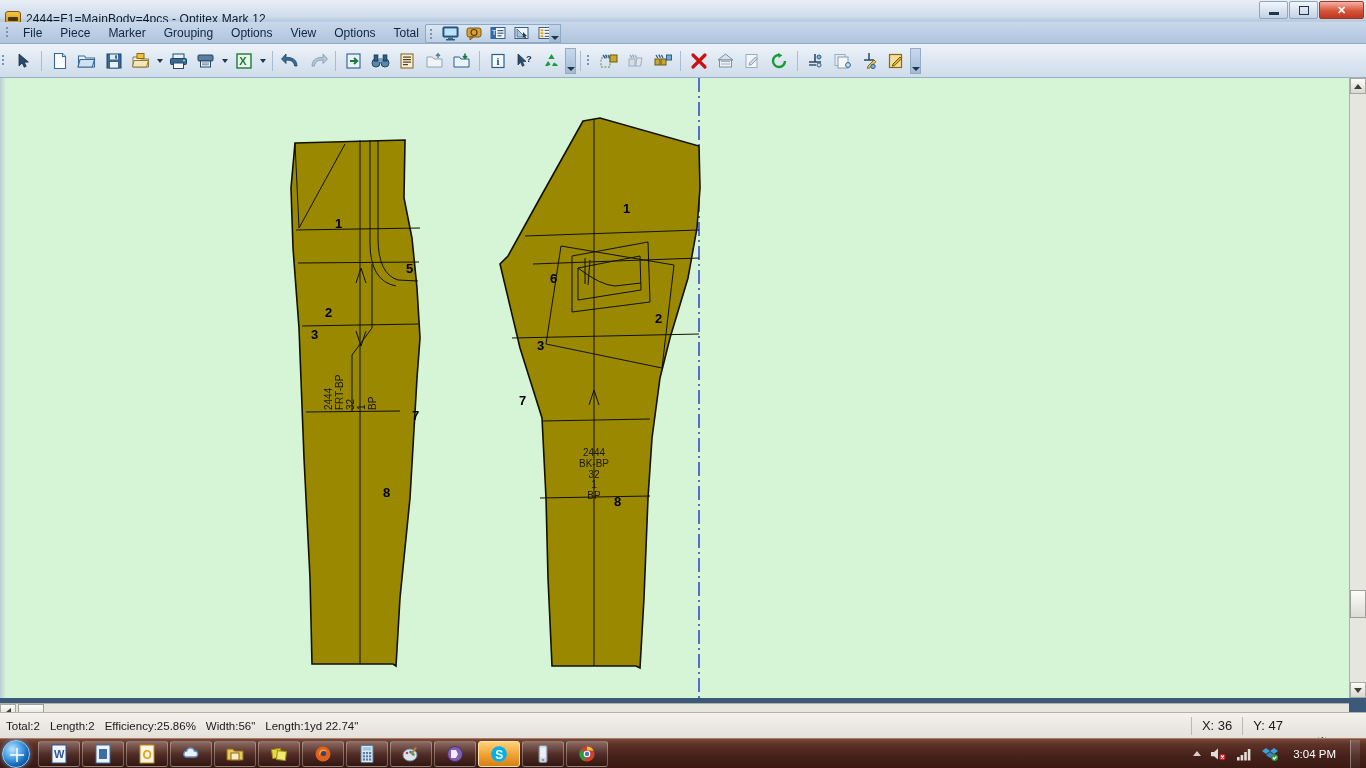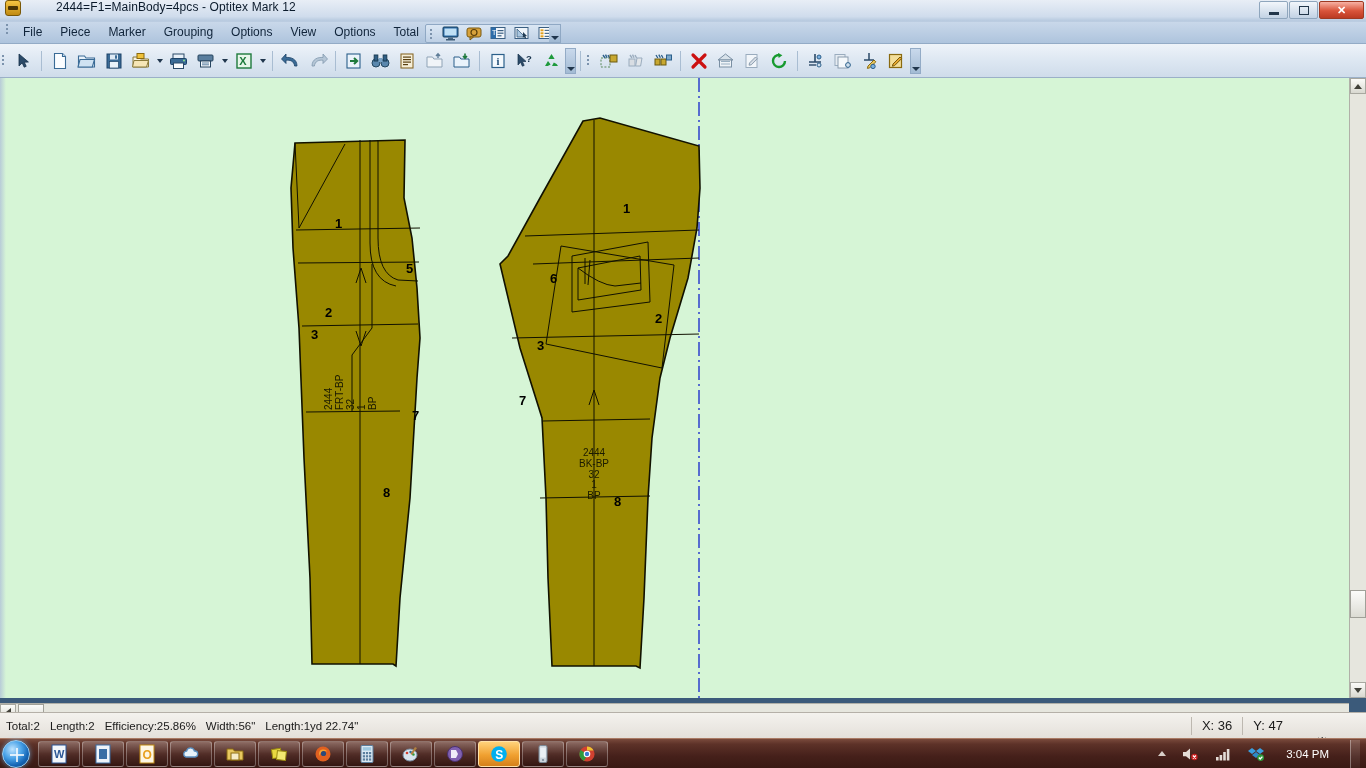--- a/index.html
+++ b/index.html
@@ -8,21 +8,21 @@
     font-family: "Liberation Sans", sans-serif;
     background: #3b5a7a;
   }
   #app { position: relative; width: 1366px; height: 768px; }
 
   
   .titlebar {
     position: absolute; left: 0; top: 0; width: 1366px; height: 38px;
     background: linear-gradient(180deg,#e8eef6 0%, #cfdcec 45%, #b9cbe0 55%, #d3e0ee 100%);
     border-bottom: 1px solid #9eb4cc;
-    display: flex;  gap: 30px;
+    display: flex; align-items: center;
   }
   .title-icon {
     width: 16px; height: 16px; margin-left: 5px; margin-right: 5px;
     background: linear-gradient(180deg,#f5c542,#c08a12);
     border: 1px solid #7a5806; border-radius: 3px; position: relative; flex: 0 0 auto;
   }
   .title-icon::after {
     content: ""; position: absolute; left: 2px; top: 5px; width: 10px; height: 4px;
     background: #4a3504; border-radius: 1px;
   }
@@ -42,21 +42,21 @@
     border-color: #9e3a23; color: #fff; font-weight: bold;
   }
   .glyph-min { width: 10px; height: 3px; background: #22364a; margin-top: 6px; }
   .glyph-max { width: 10px; height: 9px; border: 1.5px solid #22364a; }
 
   
   .menubar {
     position: absolute; left: 0; top: 22px; width: 1366px; height: 22px;
     background: linear-gradient(180deg,#c9d8ea,#aec4dd);
     border-bottom: 1px solid #93abc6;
-    display: flex; padding-left: 4px;
+    display: flex; align-items: center; padding-left: 4px;
   }
   .grip { width: 7px; height: 16px; position: relative; margin-right: 3px; }
   .grip::before {
     content:""; position:absolute; left:2px; top:2px; width:2px; height:12px;
     background: repeating-linear-gradient(180deg,#7c93ad 0 2px, transparent 2px 4px);
   }
   .menu-item {
     font-size: 12px; color: #10243a; padding: 3px 9px; white-space: nowrap; cursor: default;
   }
 
@@ -171,21 +171,21 @@
   .tb-task {
     width:42px;height:26px;border-radius:3px;
     background: linear-gradient(180deg, rgba(255,255,255,.26), rgba(255,255,255,.05) 50%, rgba(0,0,0,.12));
     border:1px solid rgba(255,255,255,.30);
     display:flex;align-items:center;justify-content:center;
   }
   .tb-task.active{
     background: linear-gradient(180deg,#ffd27a,#f0a030 55%,#d4801a);
     border-color:#ffe2a8;
   }
-  .tray { margin-left:auto; display:flex; align-items:center; gap:15px; padding-right:6px; }
+  .tray { margin-left:auto; display:flex; align-items:center; gap:8px; padding-right:6px; }
   .tray-clock { color:#fff; font-size:11.5px; padding:0 6px; }
   .show-desktop{ width:10px;height:28px;border-left:1px solid rgba(255,255,255,.35);
     background:linear-gradient(180deg,rgba(255,255,255,.16),rgba(255,255,255,.04)); }
   .tray-arrow{width:0;height:0;border-left:4px solid transparent;border-right:4px solid transparent;border-bottom:5px solid #d8cfc8;}
 </style>
 </head>
 <body>
 
 <div id="app">
 

